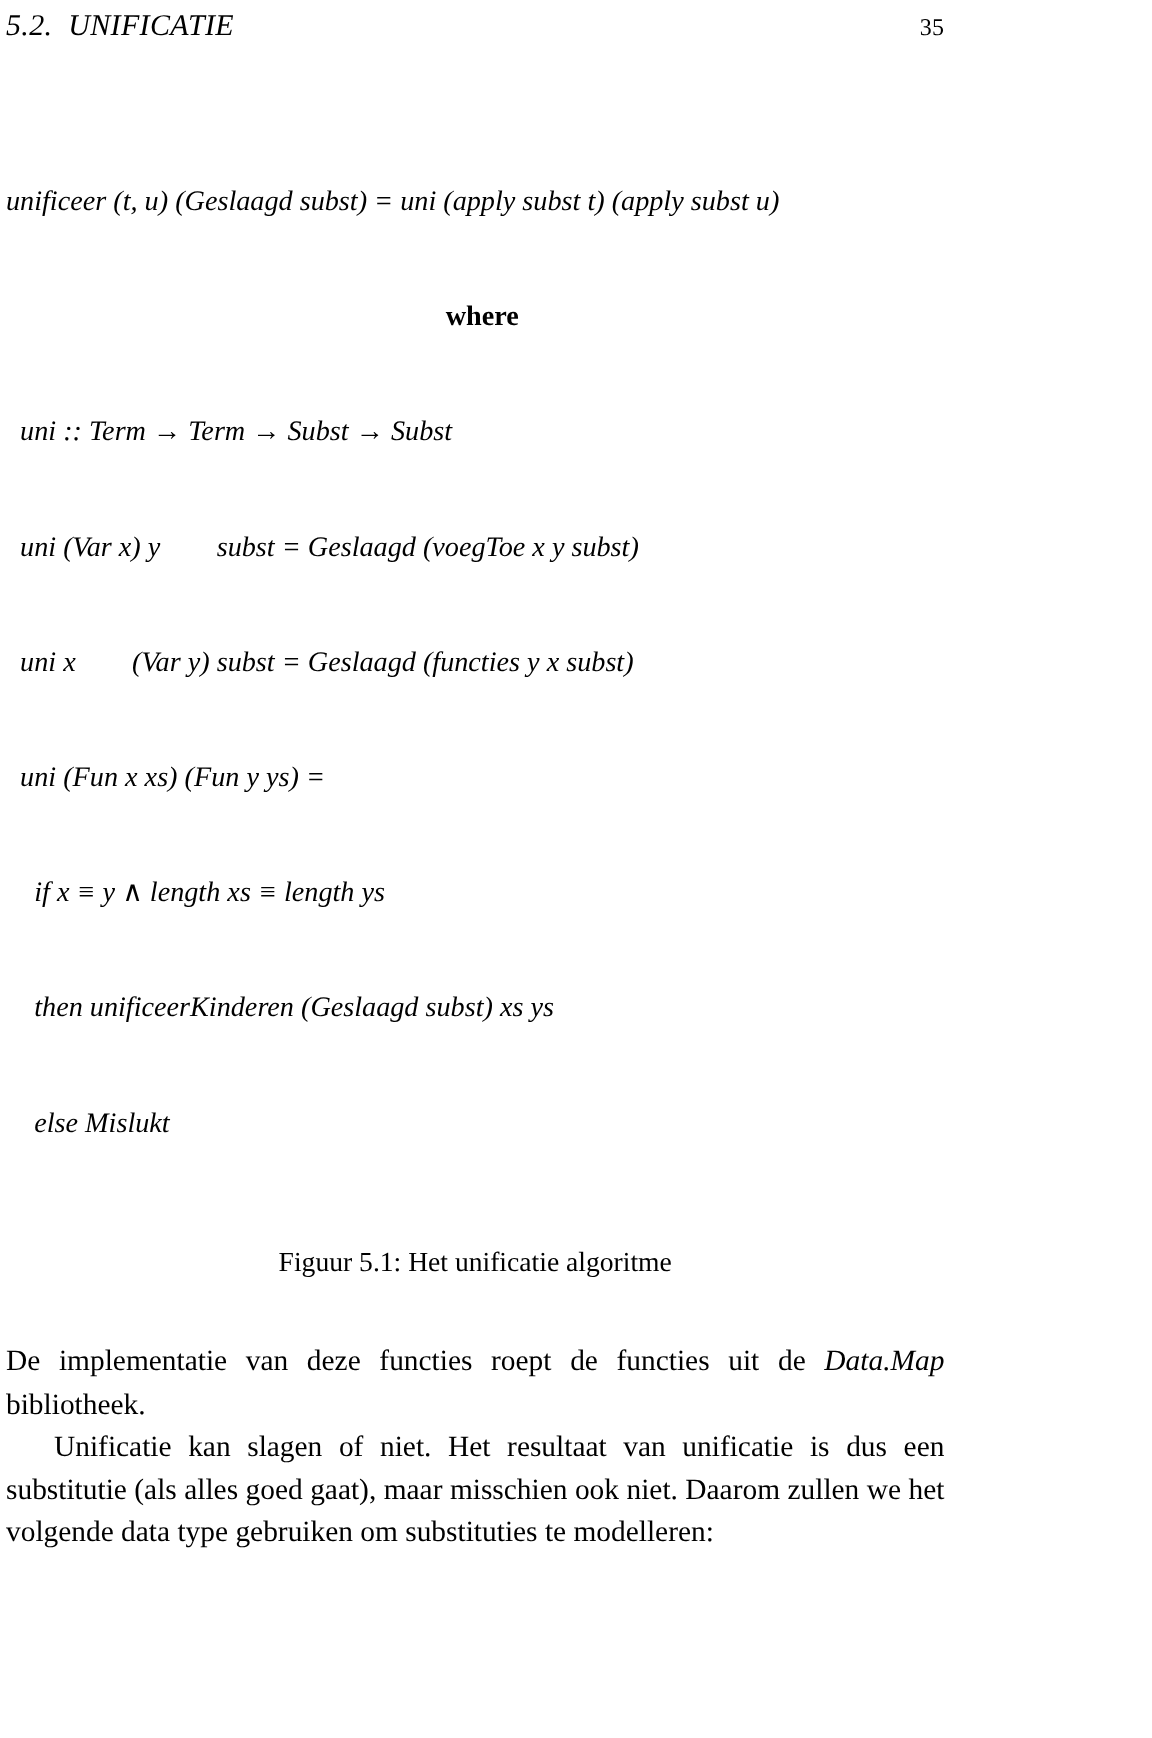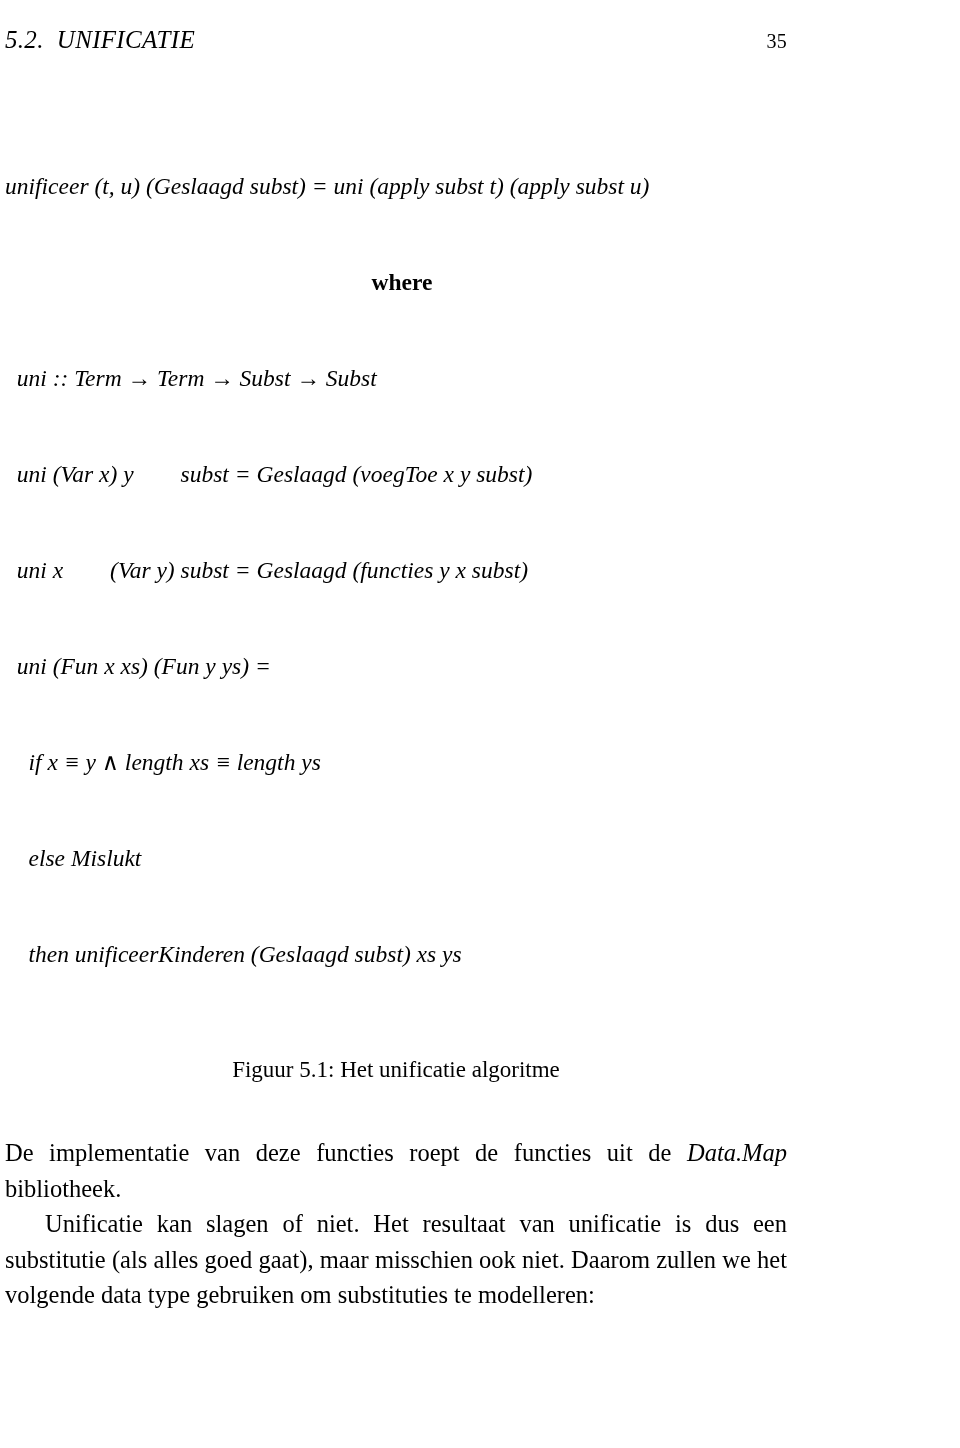--- a/index.html
+++ b/index.html
@@ -12,21 +12,21 @@
     height: 1448px;
     overflow: hidden;
     font-family: "Liberation Serif", "DejaVu Serif", serif;
     color: #000000;
   }
   .page {
     position: relative;
     width: 792px;
     height: 1448px;
     box-sizing: border-box;
-    padding: 18px 5px;
+    padding: 0 5px;
   }
 
   
   .runhead {
     display: flex;
     align-items: baseline;
     justify-content: space-between;
     font-size: 25px;
     font-style: italic;
     letter-spacing: 0.3px;
@@ -90,22 +90,22 @@
 
   <div class="figure">
     <div class="code">
       <span class="ln">unificeer (t, u) (Geslaagd subst) = uni (apply subst t) (apply subst u)</span>
       <span class="ln kw">  where</span>
       <span class="ln">  uni :: Term → Term → Subst → Subst</span>
       <span class="ln">  uni (Var x) y        subst = Geslaagd (voegToe x y subst)</span>
       <span class="ln">  uni x        (Var y) subst = Geslaagd (functies y x subst)</span>
       <span class="ln">  uni (Fun x xs) (Fun y ys) =</span>
       <span class="ln">    if x ≡ y ∧ length xs ≡ length ys</span>
+      <span class="ln">    then unificeerKinderen (Geslaagd subst) xs ys</span>
       <span class="ln">    else Mislukt</span>
-      <span class="ln">    then unificeerKinderen (Geslaagd subst) xs ys</span>
     </div>
     <div class="figcaption">Figuur 5.1: Het unificatie algoritme</div>
   </div>
 
   <div class="body">
 
     <p><span>De implementatie van deze functies roept de functies uit de </span><i>Data.Map</i><span> bibliotheek.</span></p>
 
     <p class="ind">Unificatie kan slagen of niet. Het resultaat van unificatie is dus een substitutie (als alles goed gaat), maar misschien ook niet. Daarom zullen we het volgende data type gebruiken om substituties te modelleren:</p>
 

